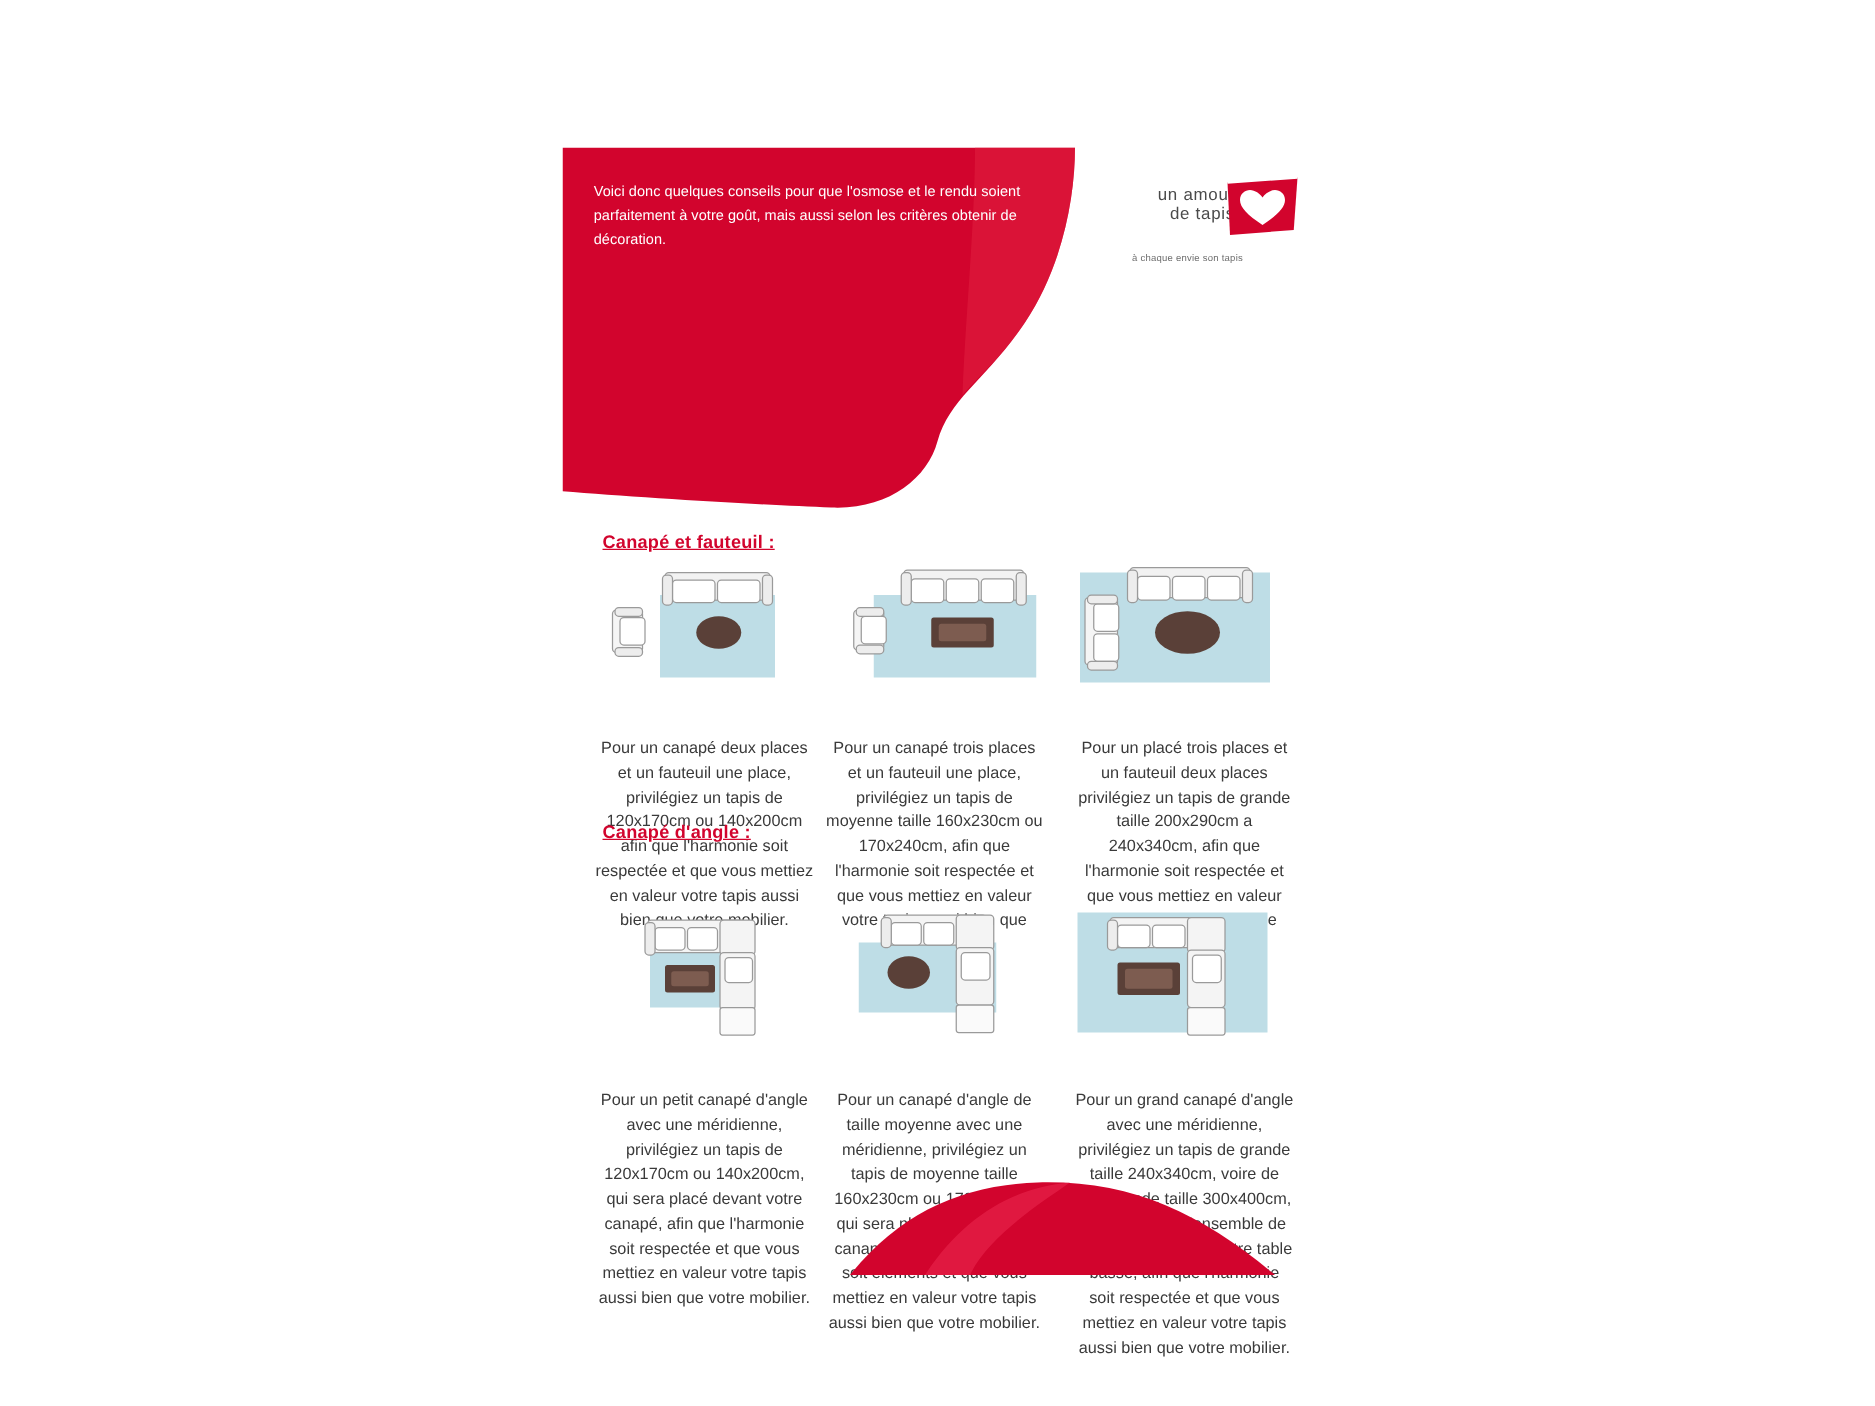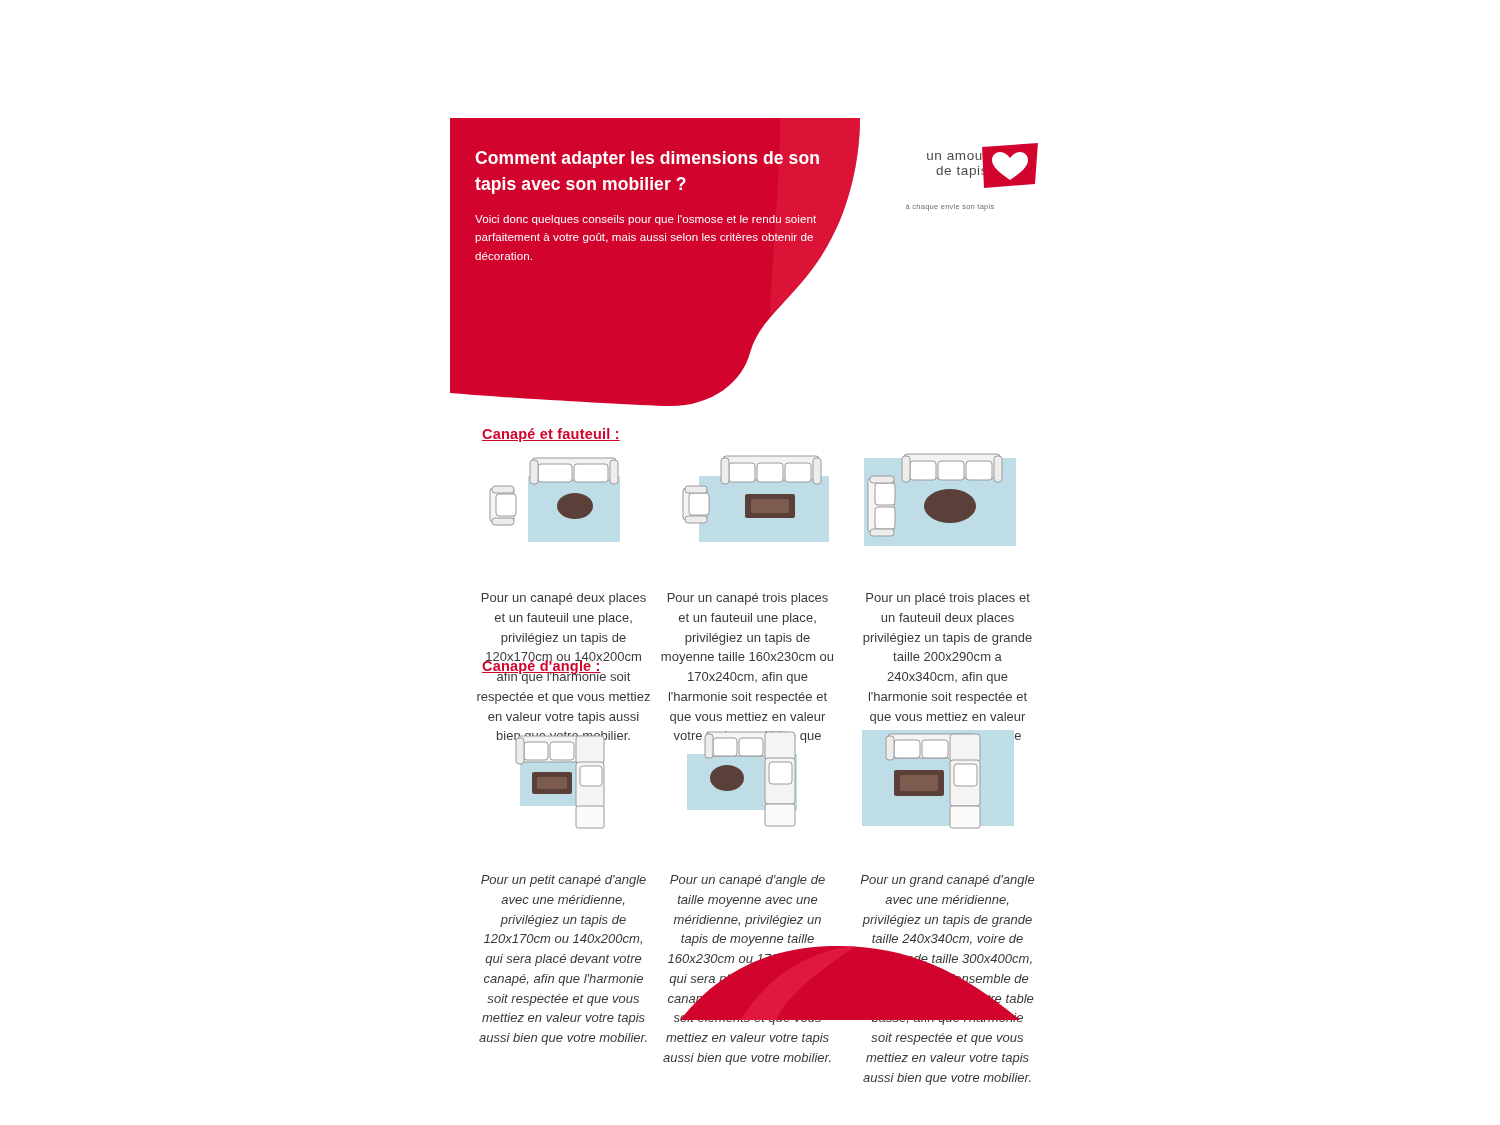--- a/index.html
+++ b/index.html
@@ -101,21 +101,21 @@
     font-size:13px;
     line-height:1.52;
     color:#3a3a3a;
     letter-spacing:.02px;
     text-align:center;
   }
   .cap1{left:176px;}
   .cap2{left:360px;}
   .cap3{left:560px;}
   .row1 .caption{top:138px;}
-  .row2 .caption{top:148px;font-style:italic;}
+  .row2 .caption{top:148px;}
 
   
   .footer-blob{
     position:absolute;
     left:380px;top:930px;
     width:400px;height:90px;
     overflow:hidden;
   }
 </style>
 </head>
@@ -124,21 +124,20 @@
 <div class="page">
 
   <div class="header-blob">
     <svg width="430" height="290" viewBox="0 0 430 290">
       <path d="M0 0 H410 C410 40 400 95 370 140 C340 185 310 200 300 235 C292 265 260 290 215 288 C160 286 60 280 0 275 Z" fill="#d2042d"></path>
       <path d="M330 0 H410 C410 40 400 95 370 140 C352 167 334 182 320 198 C322 140 330 60 330 0 Z" fill="#e02040" opacity=".55"></path>
     </svg>
   </div>
 
   <div class="header-text">
-    <h1 class="header-title">Comment adapter les dimensions de son tapis avec son mobilier ?</h1>
     <p class="header-para">Voici donc quelques conseils pour que l'osmose et le rendu soient parfaitement à votre goût, mais aussi selon les critères obtenir de décoration.</p>
   </div>
 
   <div class="logo">
     <div class="logo-text">
       <div class="logo-l1">un amour</div>
       <div class="logo-l2">de tapis</div>
     </div>
     <svg width="60" height="52" viewBox="0 0 60 52" style="position:absolute;left:102px;top:0;">
       <path d="M2 6 L58 2 L55 44 L4 48 Z" fill="#d2042d"></path>

